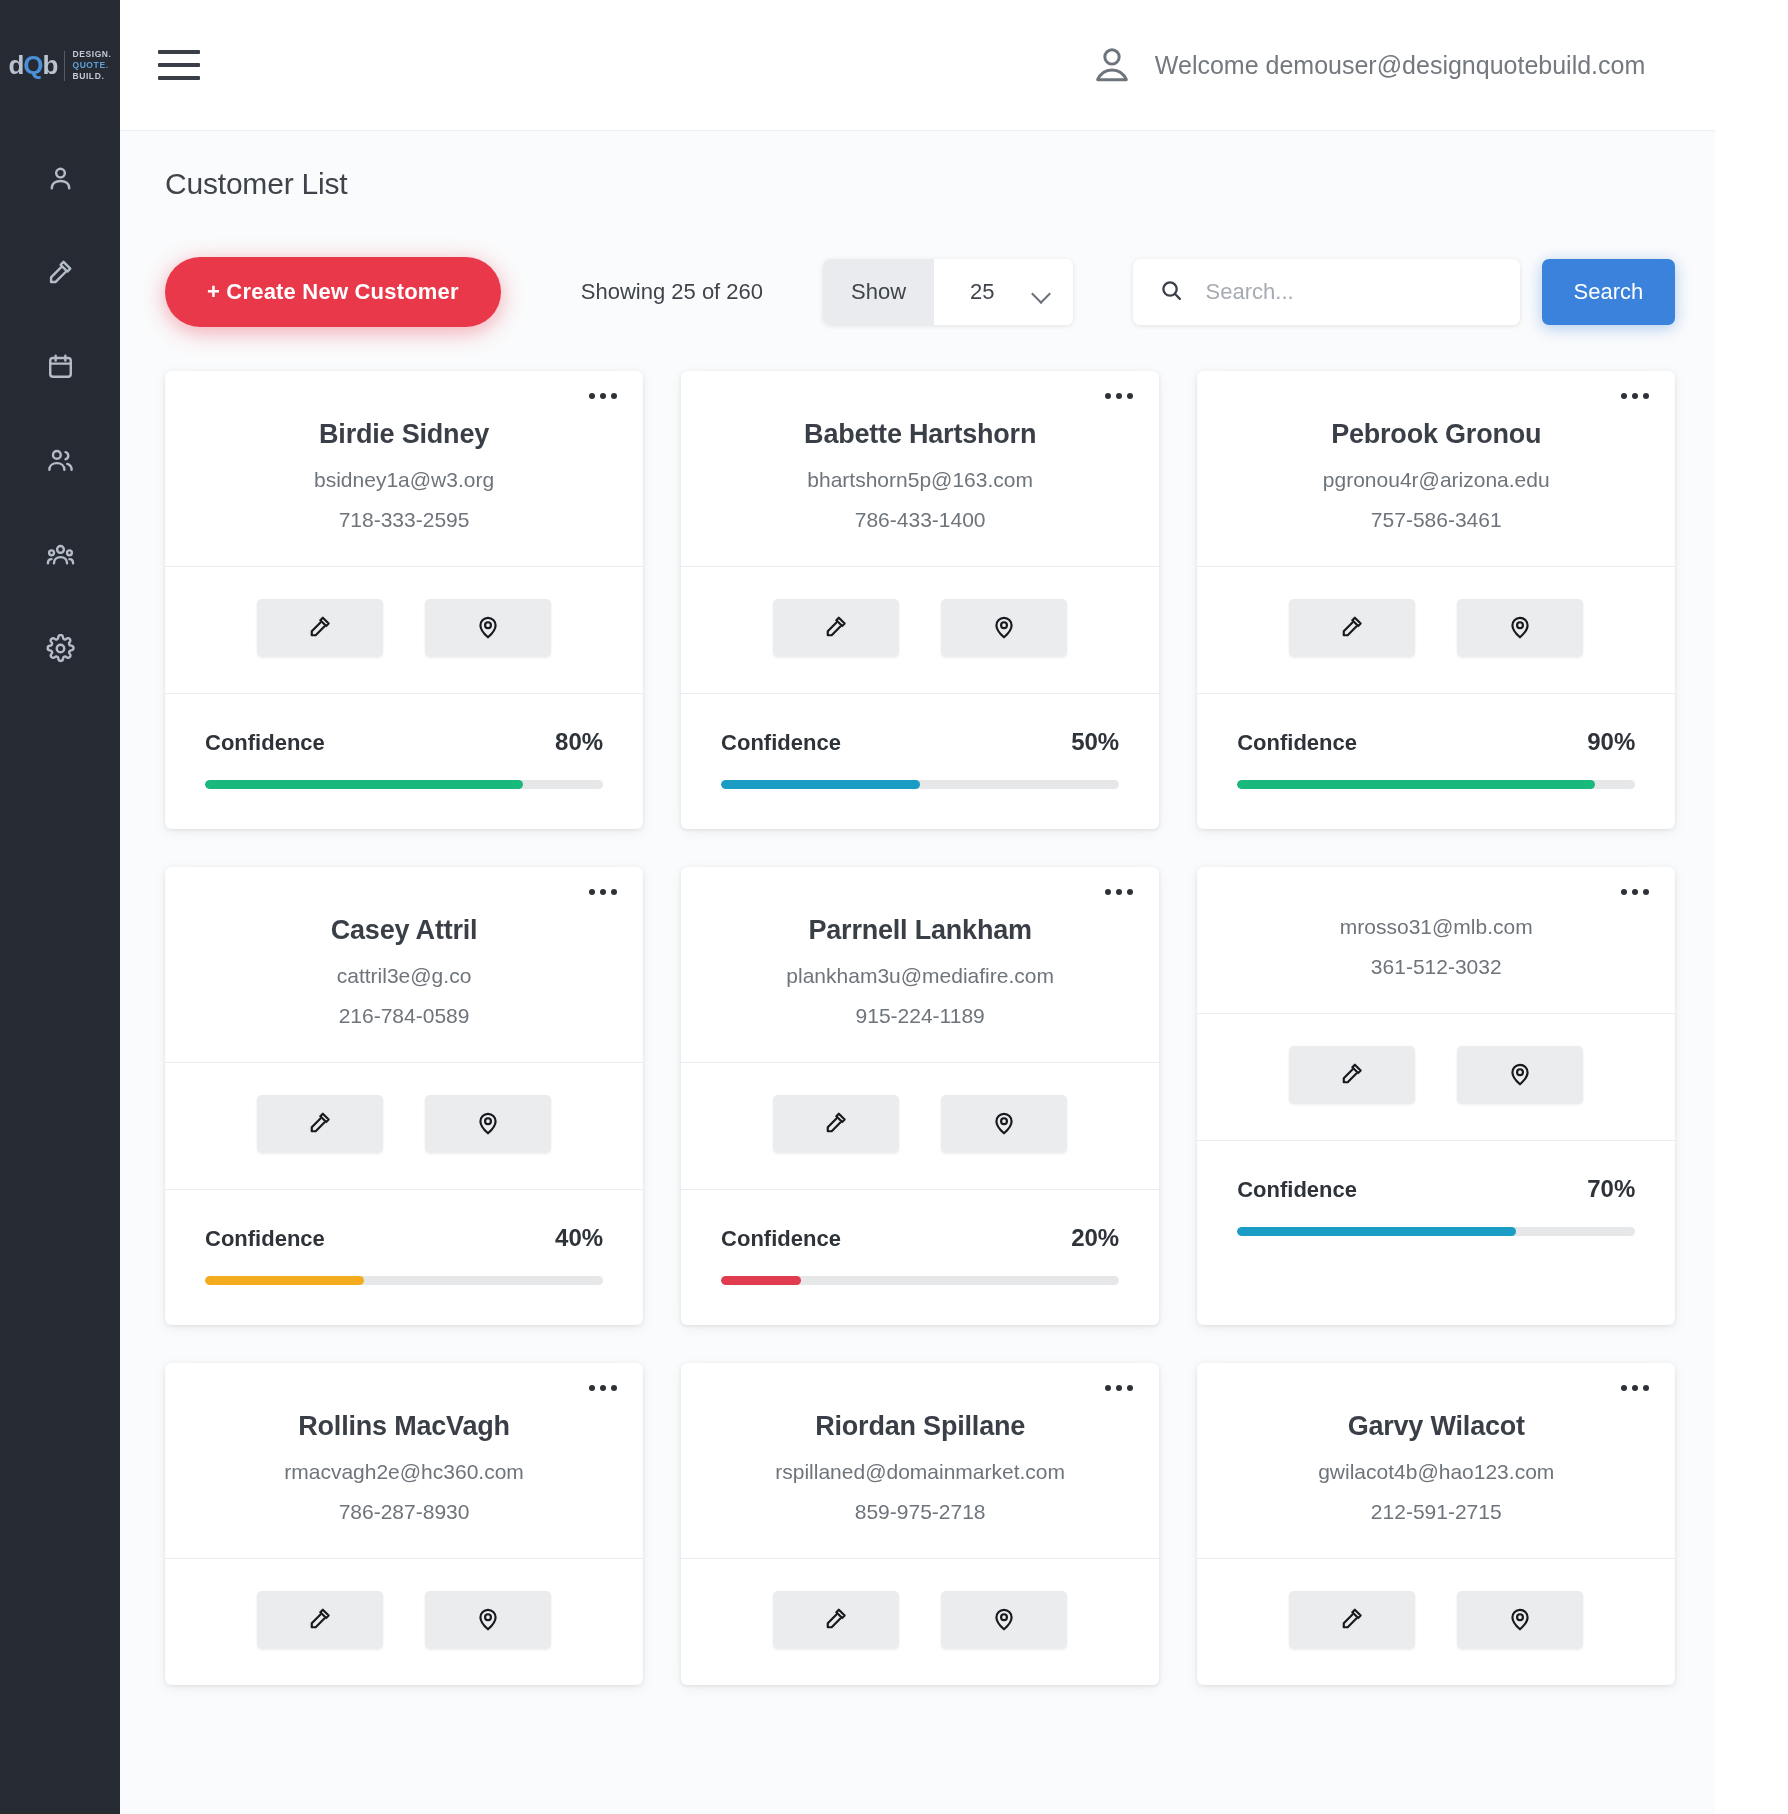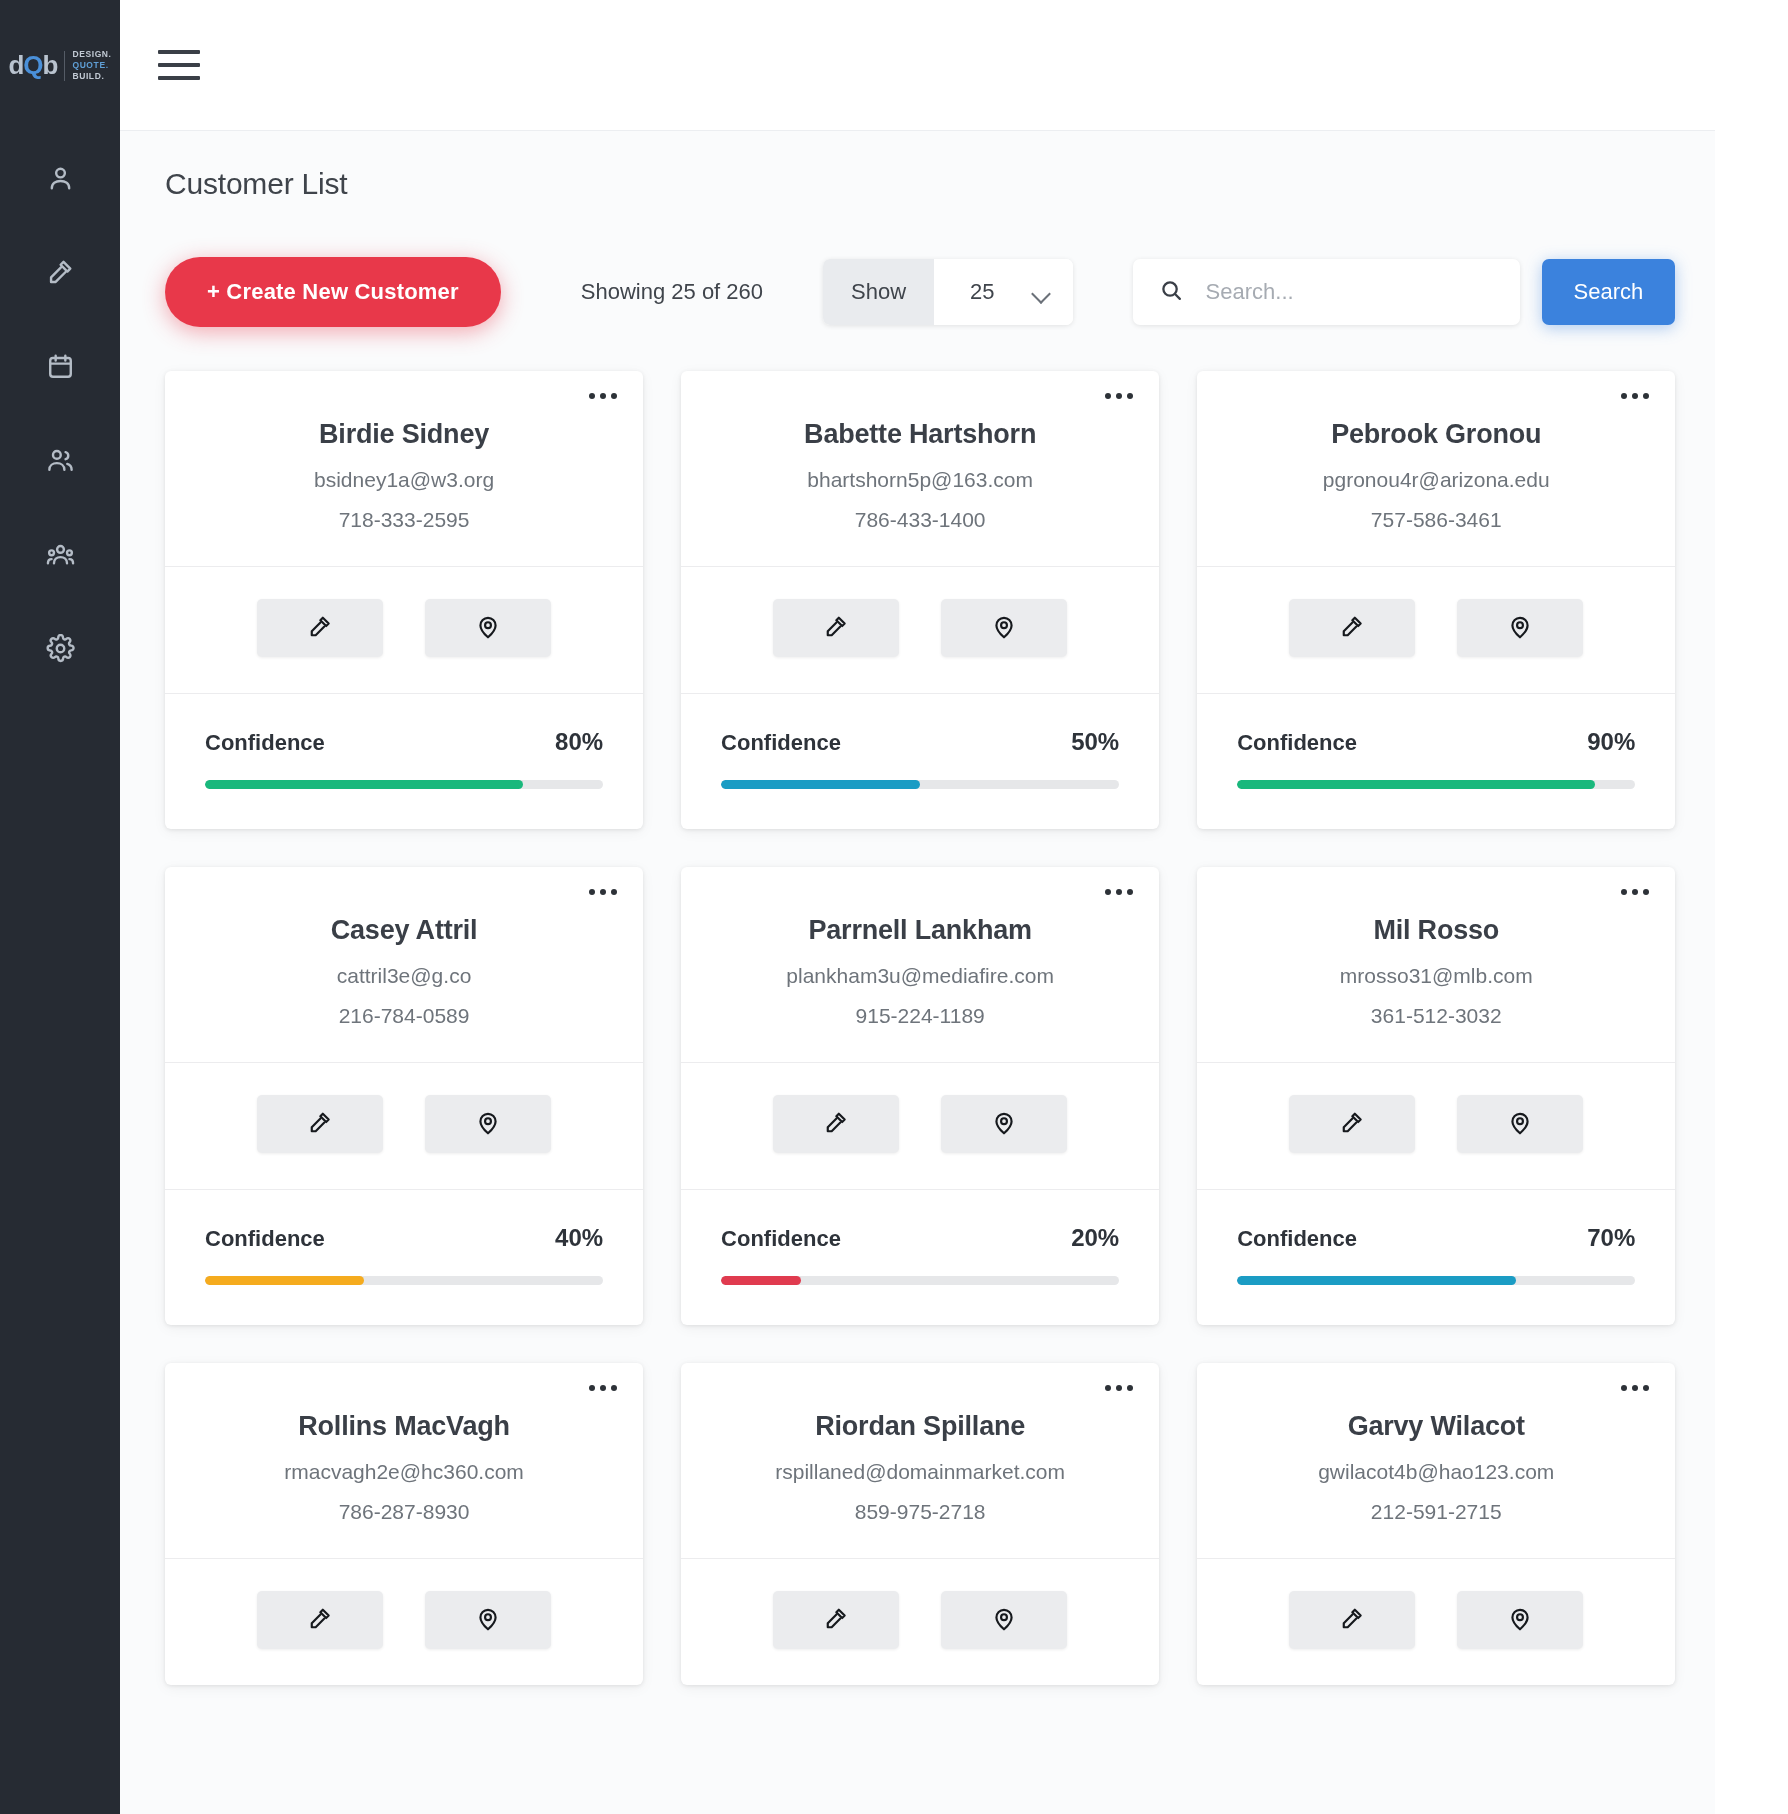--- a/index.html
+++ b/index.html
@@ -221,20 +221,29 @@
 
   <div class="main">
 
     <header class="topbar">
       <div class="hamburger">
           <span></span>
           <span></span>
           <span></span>
         </div>
       <div class="topbar-spacer"></div>
+      <div class="user-block">
+        <span class="user-icon">
+          <svg viewBox="0 0 24 24" fill="none" stroke="#6e747b" stroke-width="1.7" stroke-linecap="round" stroke-linejoin="round">
+              <circle cx="12" cy="7.4" r="4.1"></circle>
+              <path d="M3.8 20.4c1.6-3.6 4.7-5.6 8.2-5.6s6.6 2 8.2 5.6z"></path>
+            </svg>
+        </span>
+        <span class="welcome">Welcome demouser@designquotebuild.com</span>
+      </div>
     </header>
 
     <div class="content">
       <h1 class="page-title">Customer List</h1>
 
       <div class="toolbar">
         <button class="btn-create">+ Create New Customer</button>
         <span class="showing">Showing 25 of 260</span>
 
         <div class="show-group">
@@ -433,21 +442,20 @@
               </div>
             </div>
           </div>
           <div class="card">
             <div class="dots">
               <i></i>
               <i></i>
               <i></i>
             </div>
             <div class="card-head">
-              <div class="cust-name">Mil Rosso</div>
               <div class="cust-email">mrosso31@mlb.com</div>
               <div class="cust-phone">361-512-3032</div>
             </div>
             <div class="card-actions">
               <button class="act-btn">
                 <span><svg viewBox="0 0 24 24" fill="none" stroke="#16191d" stroke-width="2" stroke-linecap="round" stroke-linejoin="round">
                     <path d="M14.6 3.4l5.4 5.4-2.3 2.3-5.4-5.4z"></path>
                     <path d="M12.4 7.8L4.4 16v3.6H8l8-8"></path>
                   </svg></span>
               </button>

